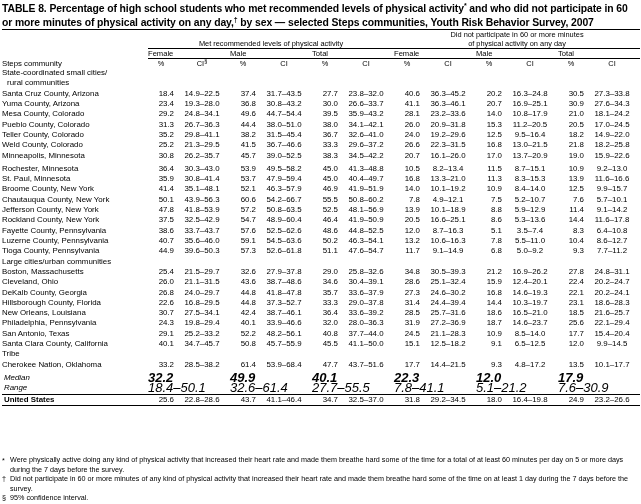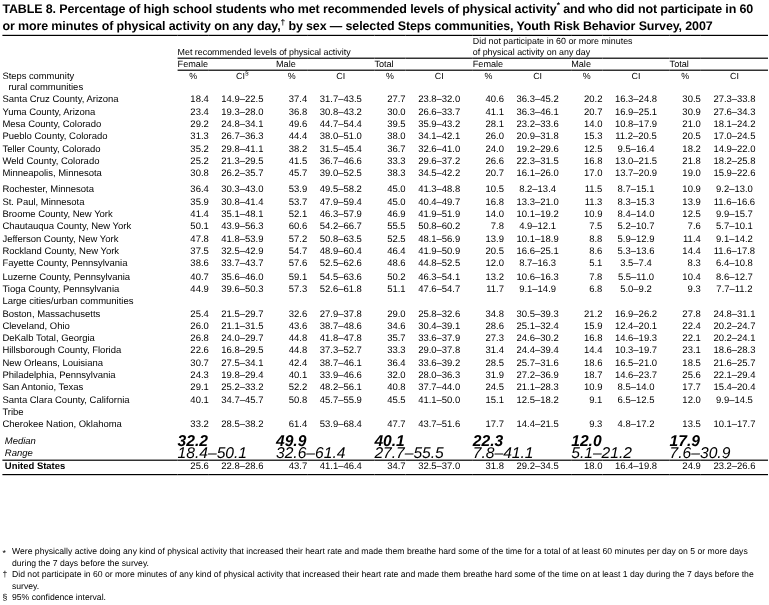--- a/index.html
+++ b/index.html
@@ -27,21 +27,21 @@
     padding:0;margin:0;vertical-align:bottom;font-weight:normal;
   }
 
   
   col.c-name{width:146px}
   col.c-pct {width:26px}
   col.c-ci  {width:56px}
 
   
   .grp-head{
-    font-size:7.4px;font-weight:bold;line-height:9px;
+    font-size:7.4px;font-weight:bold;text-align:center;line-height:9px;
     padding-bottom:2px;
   }
   .sub-head{
     font-size:7.6px;font-weight:bold;text-align:left;line-height:9px;
     padding-bottom:1px;
   }
   .col-head{
     font-size:7.4px;font-weight:bold;text-align:center;line-height:9px;
     padding-bottom:2px;
   }
@@ -149,20 +149,23 @@
       <td class="col-head rule-thin">CI</td>
       <td class="col-head rule-thin">%</td>
       <td class="col-head rule-thin">CI</td>
       <td class="col-head rule-thin">%</td>
       <td class="col-head rule-thin">CI</td>
     </tr>
 
     </tbody>
       <tbody id="tbody-rows">
         <tr>
+          <td class="sec" colspan="13">State-coordinated small cities/</td>
+        </tr>
+        <tr>
           <td class="sec indent" colspan="13">rural communities</td>
         </tr>
         <tr>
           <td class="rowname">Santa Cruz County, Arizona</td>
           <td class="num">18.4</td>
           <td class="ci">14.9–22.5</td>
           <td class="num">37.4</td>
           <td class="ci">31.7–43.5</td>
           <td class="num b">27.7</td>
           <td class="ci b">23.8–32.0</td>
@@ -428,21 +431,21 @@
           <td class="num b">34.6</td>
           <td class="ci b">30.4–39.1</td>
           <td class="num">28.6</td>
           <td class="ci">25.1–32.4</td>
           <td class="num">15.9</td>
           <td class="ci">12.4–20.1</td>
           <td class="num b">22.4</td>
           <td class="ci b">20.2–24.7</td>
         </tr>
         <tr>
-          <td class="rowname">DeKalb Total, Georgia</td>
+          <td class="rowname">DeKalb County, Georgia</td>
           <td class="num">26.8</td>
           <td class="ci">24.0–29.7</td>
           <td class="num">44.8</td>
           <td class="ci">41.8–47.8</td>
           <td class="num b">35.7</td>
           <td class="ci b">33.6–37.9</td>
           <td class="num">27.3</td>
           <td class="ci">24.6–30.2</td>
           <td class="num">16.8</td>
           <td class="ci">14.6–19.3</td>

